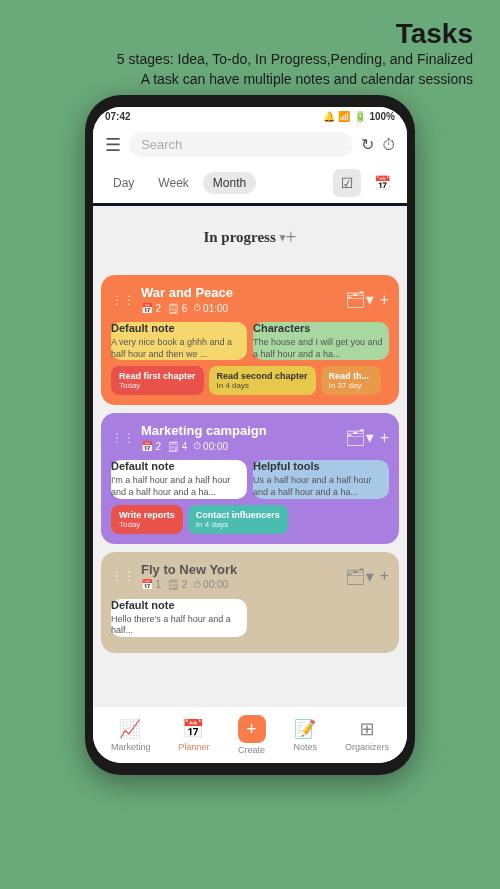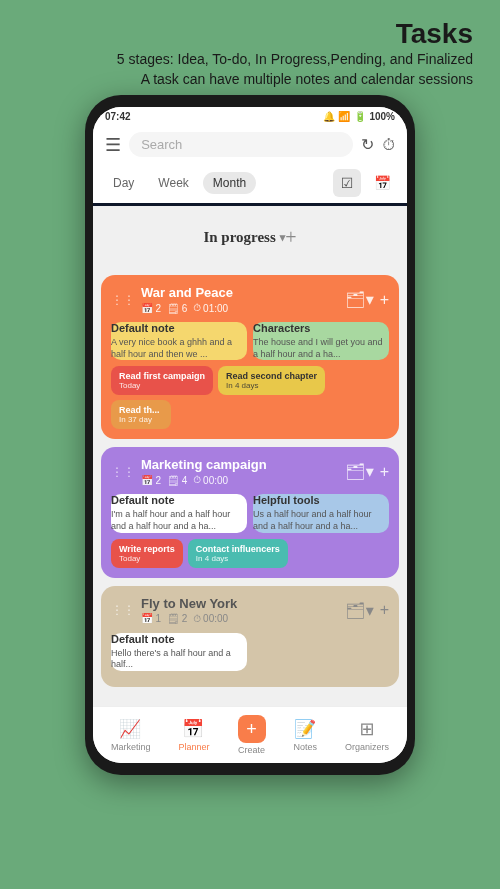--- a/index.html
+++ b/index.html
@@ -396,21 +396,21 @@
             <div class="note-title">Default note</div>
             <div class="note-text">A very nice book a ghhh and a half hour and then we ...</div>
           </div>
           <div class="note-card green-light">
             <div class="note-title">Characters</div>
             <div class="note-text">The house and I will get you and a half hour and a ha...</div>
           </div>
         </div>
         <div class="sessions-row">
           <div class="session-pill red">
-            <div>Read first campaign</div>
+            <div>Read first chapter</div>
             <div class="session-sub">Today</div>
           </div>
           <div class="session-pill yellow-pill">
             <div>Read second chapter</div>
             <div class="session-sub">In 4 days</div>
           </div>
           <div class="session-pill orange-pill">
             <div>Read th...</div>
             <div class="session-sub">In 37 day</div>
           </div>

